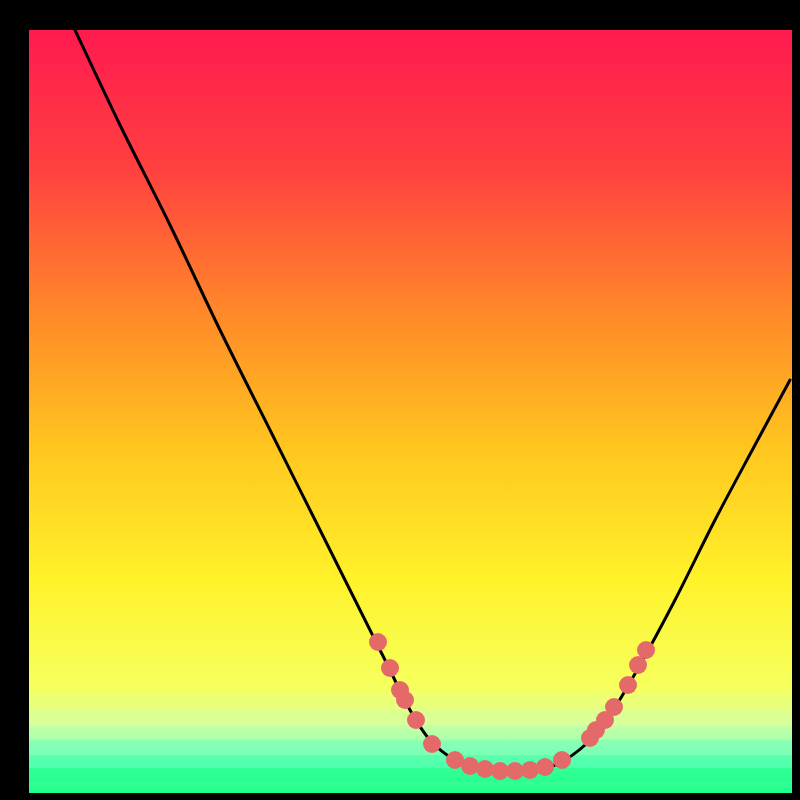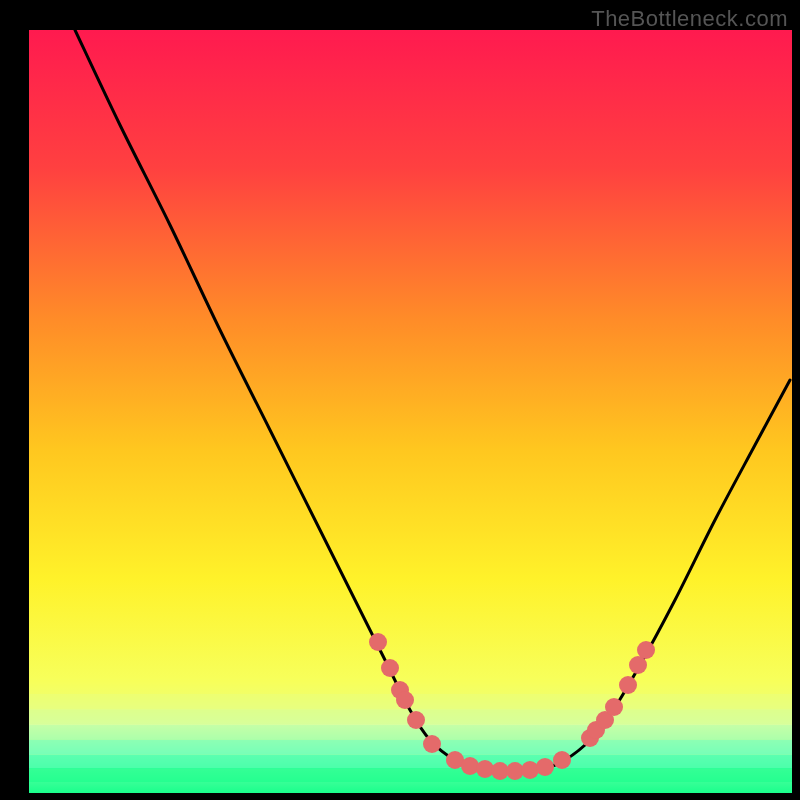--- a/index.html
+++ b/index.html
@@ -28,21 +28,20 @@
   svg {
     position: absolute;
     top: 0;
     left: 0;
   }
 </style>
 </head>
 <body>
 
 <div class="canvas-wrap">
-  <div class="attribution">TheBottleneck.com</div>
 
   <svg id="chart-svg" width="800" height="800" viewBox="0 0 800 800">
     <defs>
       <linearGradient id="bg-grad" x1="0" y1="0" x2="0" y2="1">
           <stop offset="0%" stop-color="#ff1a4f"></stop>
           <stop offset="18%" stop-color="#ff4040"></stop>
           <stop offset="38%" stop-color="#ff8c28"></stop>
           <stop offset="55.00000000000001%" stop-color="#ffc71f"></stop>
           <stop offset="72%" stop-color="#fff22a"></stop>
           <stop offset="85%" stop-color="#f7ff5a"></stop>

